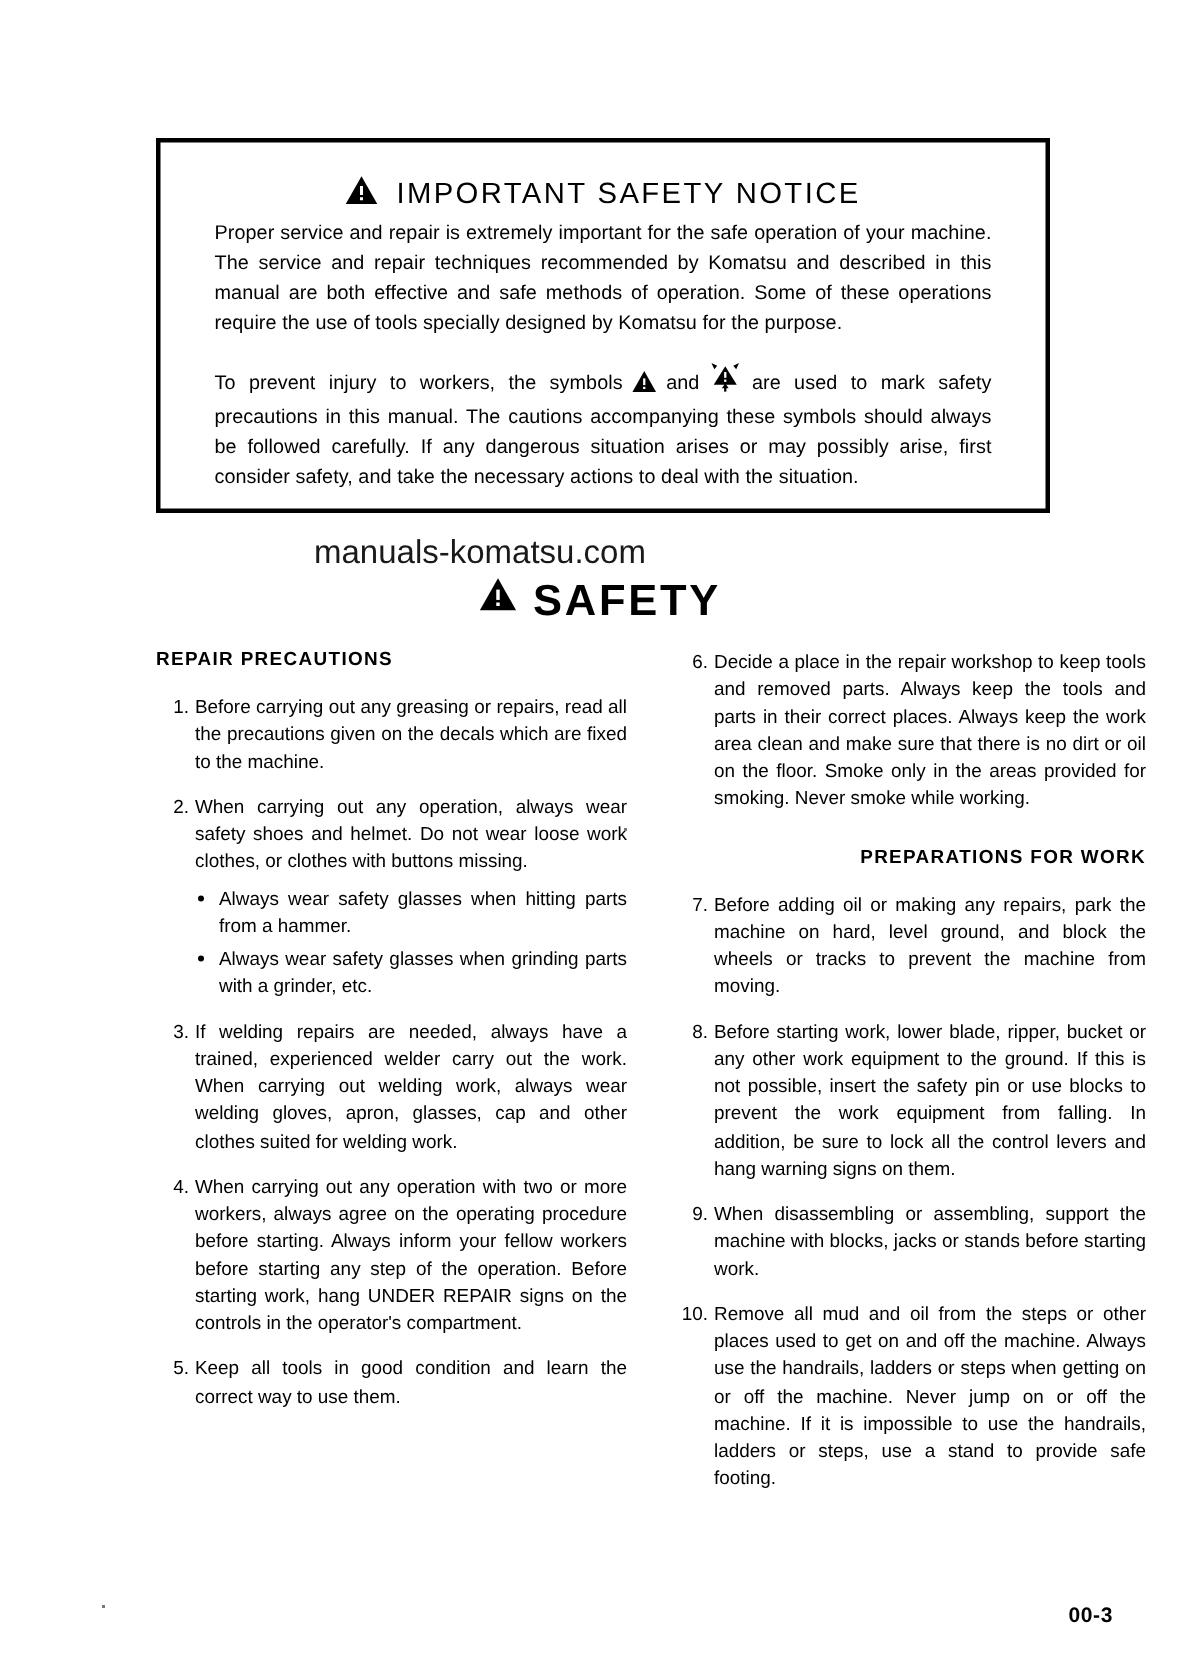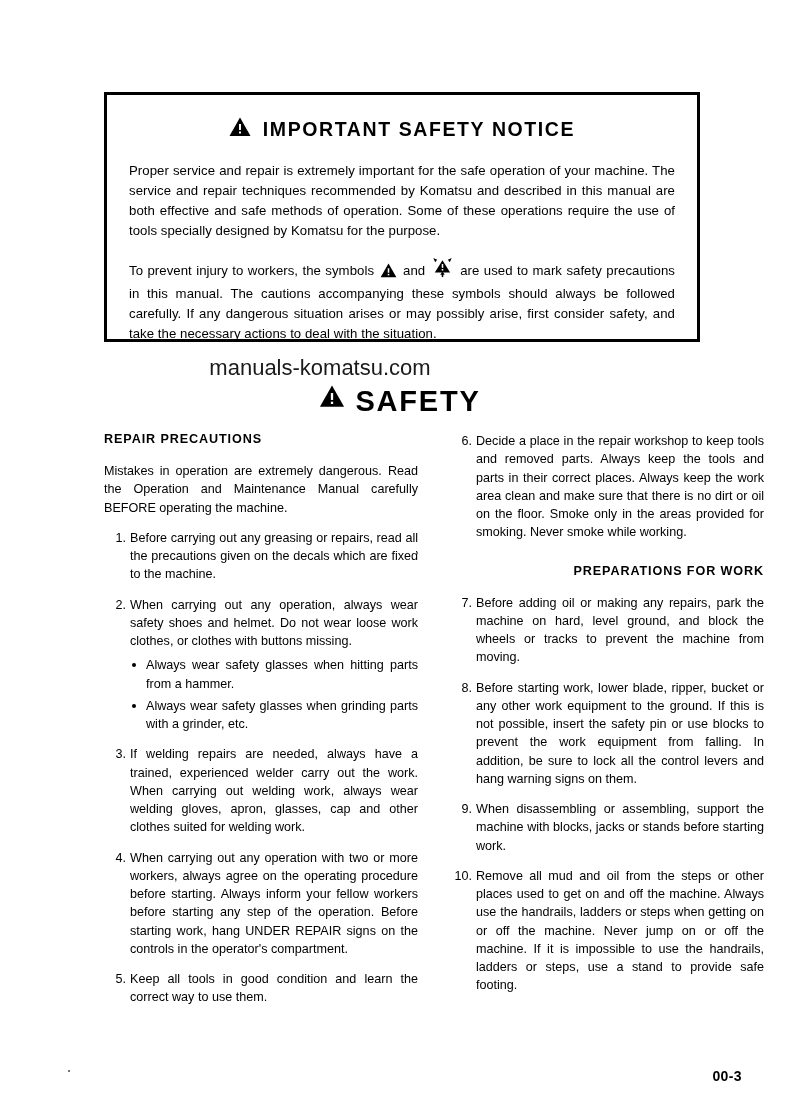--- a/index.html
+++ b/index.html
@@ -39,28 +39,28 @@
   .notice-title-row {
     display: flex;
     align-items: center;
     justify-content: center;
     margin-top: 22px;
     gap: 12px;
   }
 
   .notice-title {
     font-size: 19.5px;
-    font-weight: bold;
+    font-weight: normal;
     letter-spacing: 1.6px;
     white-space: nowrap;
   }
 
   .notice-body {
-    padding: 0 22px;
-    margin-top: 20px;
+    padding: 0 36px;
+    margin-top: 3px;
   }
 
   .notice-para {
     font-size: 13.2px;
     line-height: 1.52;
     text-align: justify;
     text-justify: inter-word;
     margin: 0 0 16px 0;
     letter-spacing: 0.05px;
   }
@@ -241,21 +241,20 @@
         <rect x="10" y="14.5" width="2" height="2" fill="#fff"></rect>
       </svg>
     </span>
     <span class="txt">SAFETY</span>
   </div>
 
   <div class="cols">
 
     <div class="col">
       <h2 class="section-head">REPAIR PRECAUTIONS</h2>
-      <p class="intro-para">Mistakes in operation are extremely dangerous. Read the Operation and Maintenance Manual carefully BEFORE operating the machine.</p>
 
       <ol class="num-list">
         <li>
           <span class="num">1.</span>
           <span>Before carrying out any greasing or repairs, read all the precautions given on the decals which are fixed to the machine.</span>
         </li>
         <li>
           <span class="num">2.</span>
           <span>When carrying out any operation, always wear safety shoes and helmet. Do not wear loose work clothes, or clothes with buttons missing.</span>
           <ul class="bullets">

